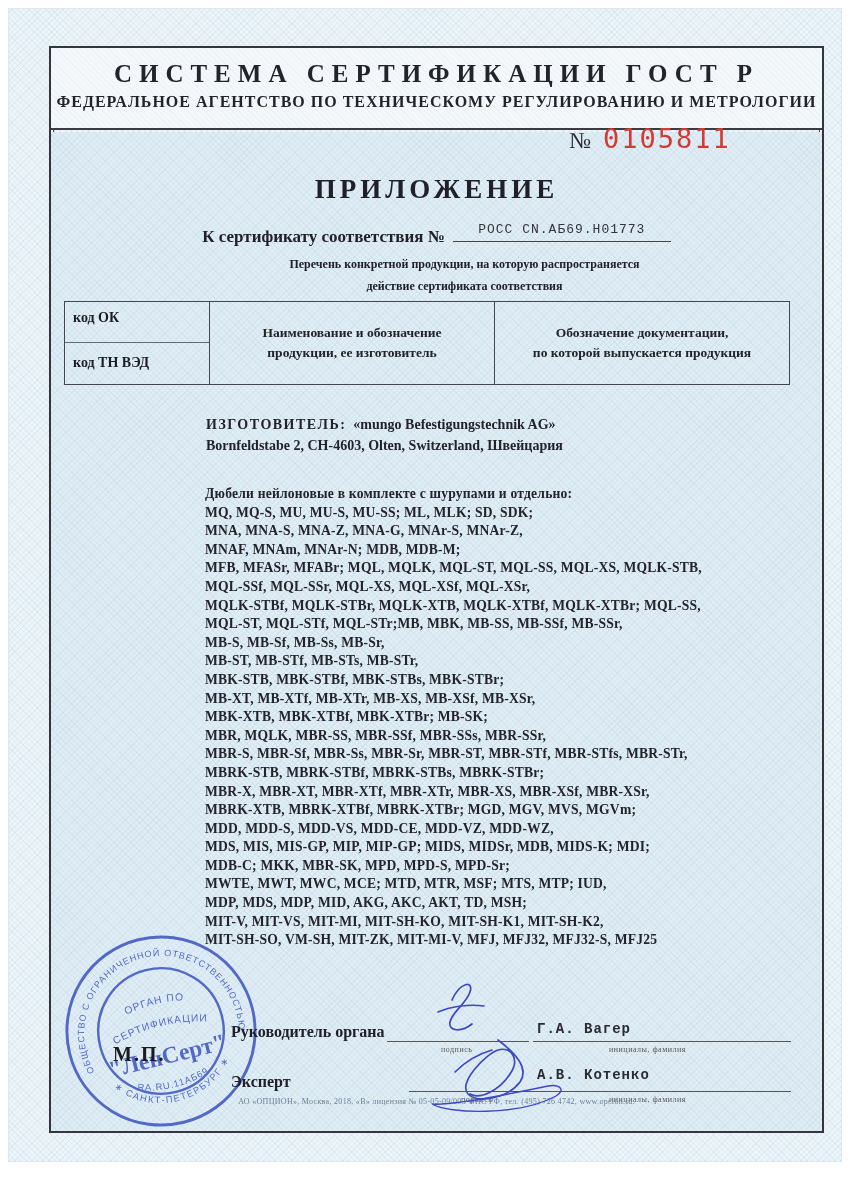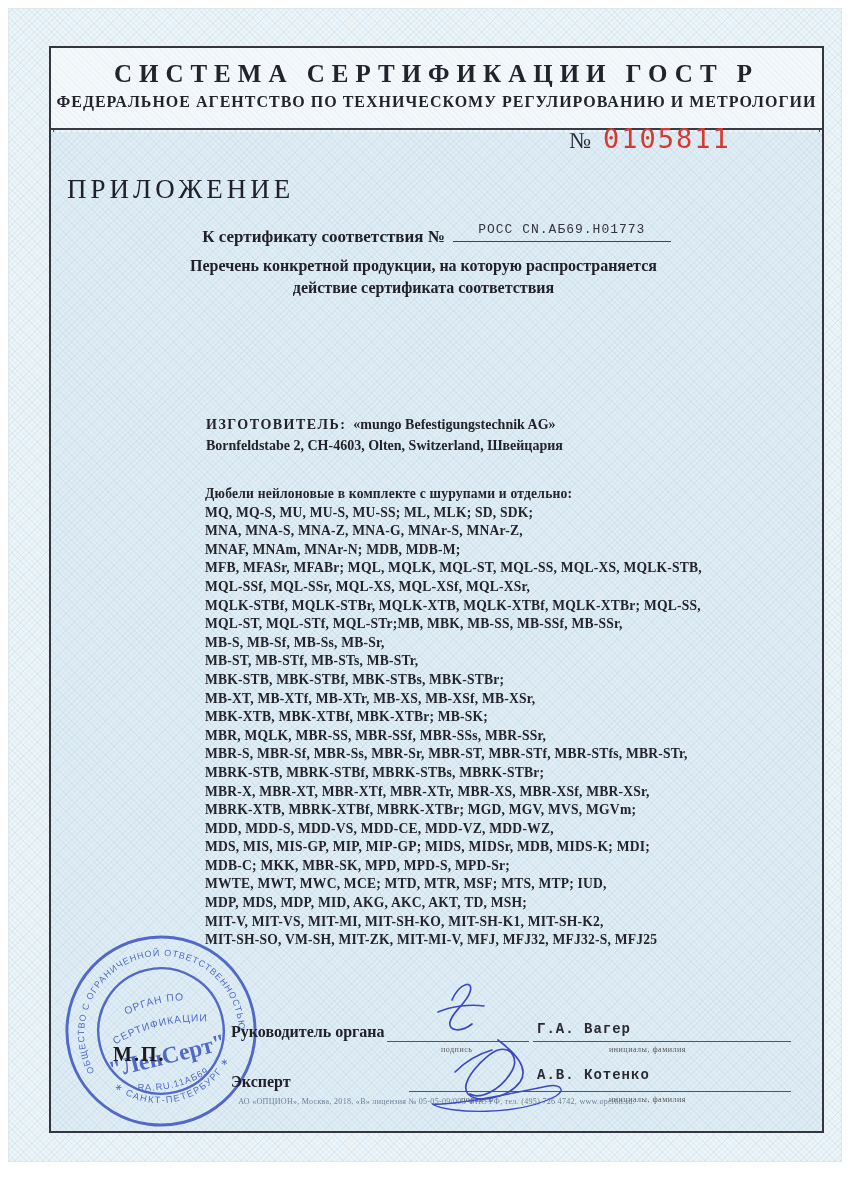--- a/index.html
+++ b/index.html
@@ -45,36 +45,36 @@
       repeating-linear-gradient(-45deg, rgba(140,185,215,.14) 0 1px, transparent 1px 4px),
       #e1edf5;
   }
   .numrow{position:absolute;left:560px;top:114px;width:240px;white-space:nowrap;}
   .numsign{font-size:23px;color:#2a2a33;}
   .numdigits{
     font-family:"DejaVu Sans Mono", monospace;
     font-size:27px;color:#d33a31;letter-spacing:2px;margin-left:12px;
   }
   .doc-title{
-    position:absolute;left:42px;top:165px;width:771px;text-align:left;
-    font-size:27px;font-weight:normal;letter-spacing:4px;color:#20202a;padding-left:16px;
+    position:absolute;left:42px;top:165px;width:771px;text-align:center;
+    font-size:27px;font-weight:bold;letter-spacing:4px;color:#20202a;
   }
   .cert-line{
     position:absolute;left:42px;top:208px;width:771px;text-align:center;white-space:nowrap;
   }
   .cert-label{font-size:17px;font-weight:bold;color:#20202a;}
   .cert-value-wrap{
     display:inline-block;width:218px;border-bottom:1px solid #444;
     vertical-align:baseline;margin-left:8px;position:relative;height:24px;
   }
   .cert-value{
     position:absolute;left:0;bottom:4px;width:100%;text-align:center;
     font-family:"Liberation Mono", monospace;font-size:13px;color:#33333d;letter-spacing:1px;
   }
-  .subtitle{position:absolute;left:29px;width:771px;text-align:center;font-size:16px;font-weight:bold;color:#20202a;}
+  .subtitle{position:absolute;left:42px;width:771px;text-align:center;font-size:12px;font-weight:bold;color:#20202a;padding-left:28px;}
   .sub1{top:248px;} .sub2:{}
   
   .ptable{
     position:absolute;left:55px;top:292px;width:726px;height:84px;
     border:1px solid #45454e;display:flex;box-sizing:border-box;
     background:transparent;
   }
   .ptable .c1{width:145px;border-right:1px solid #45454e;box-sizing:border-box;position:relative;}
   .ptable .c2{width:285px;border-right:1px solid #45454e;box-sizing:border-box;display:flex;align-items:center;justify-content:center;text-align:center;}
   .ptable .c3{flex:1;display:flex;align-items:center;justify-content:center;text-align:center;}
@@ -136,20 +136,34 @@
 
   <div class="doc-title">ПРИЛОЖЕНИЕ</div>
 
   <div class="cert-line">
     <span class="cert-label">К сертификату соответствия №</span><span class="cert-value-wrap"><span class="cert-value">РОСС CN.АБ69.Н01773</span></span>
   </div>
 
   <div class="subtitle sub1">Перечень конкретной продукции,  на которую распространяется</div>
   <div class="subtitle" style="top:270px;">действие сертификата соответствия</div>
 
+  <div class="ptable">
+    <div class="c1">
+      <div class="half top">код ОК</div>
+      <div class="half bot">код ТН ВЭД</div>
+    </div>
+    <div class="c2">
+      <div class="thead">Наименование и обозначение
+продукции, ее изготовитель</div>
+    </div>
+    <div class="c3">
+      <div class="thead">Обозначение документации,
+по которой выпускается продукция</div>
+    </div>
+  </div>
 
   <div class="manu">
     <div class="l1"><span class="lbl">ИЗГОТОВИТЕЛЬ:</span>&nbsp;&nbsp;<span>«mungo Befestigungstechnik AG»</span></div>
     <div class="l2">Bornfeldstabe 2, CH-4603, Olten, Switzerland, Швейцария</div>
   </div>
 
   <div class="products" id="product-list">
       <div>Дюбели нейлоновые в комплекте с шурупами и отдельно:</div>
       <div>MQ, MQ-S, MU, MU-S, MU-SS; ML, MLK; SD, SDK;</div>
       <div>MNA, MNA-S, MNA-Z, MNA-G, MNAr-S, MNAr-Z,</div>

